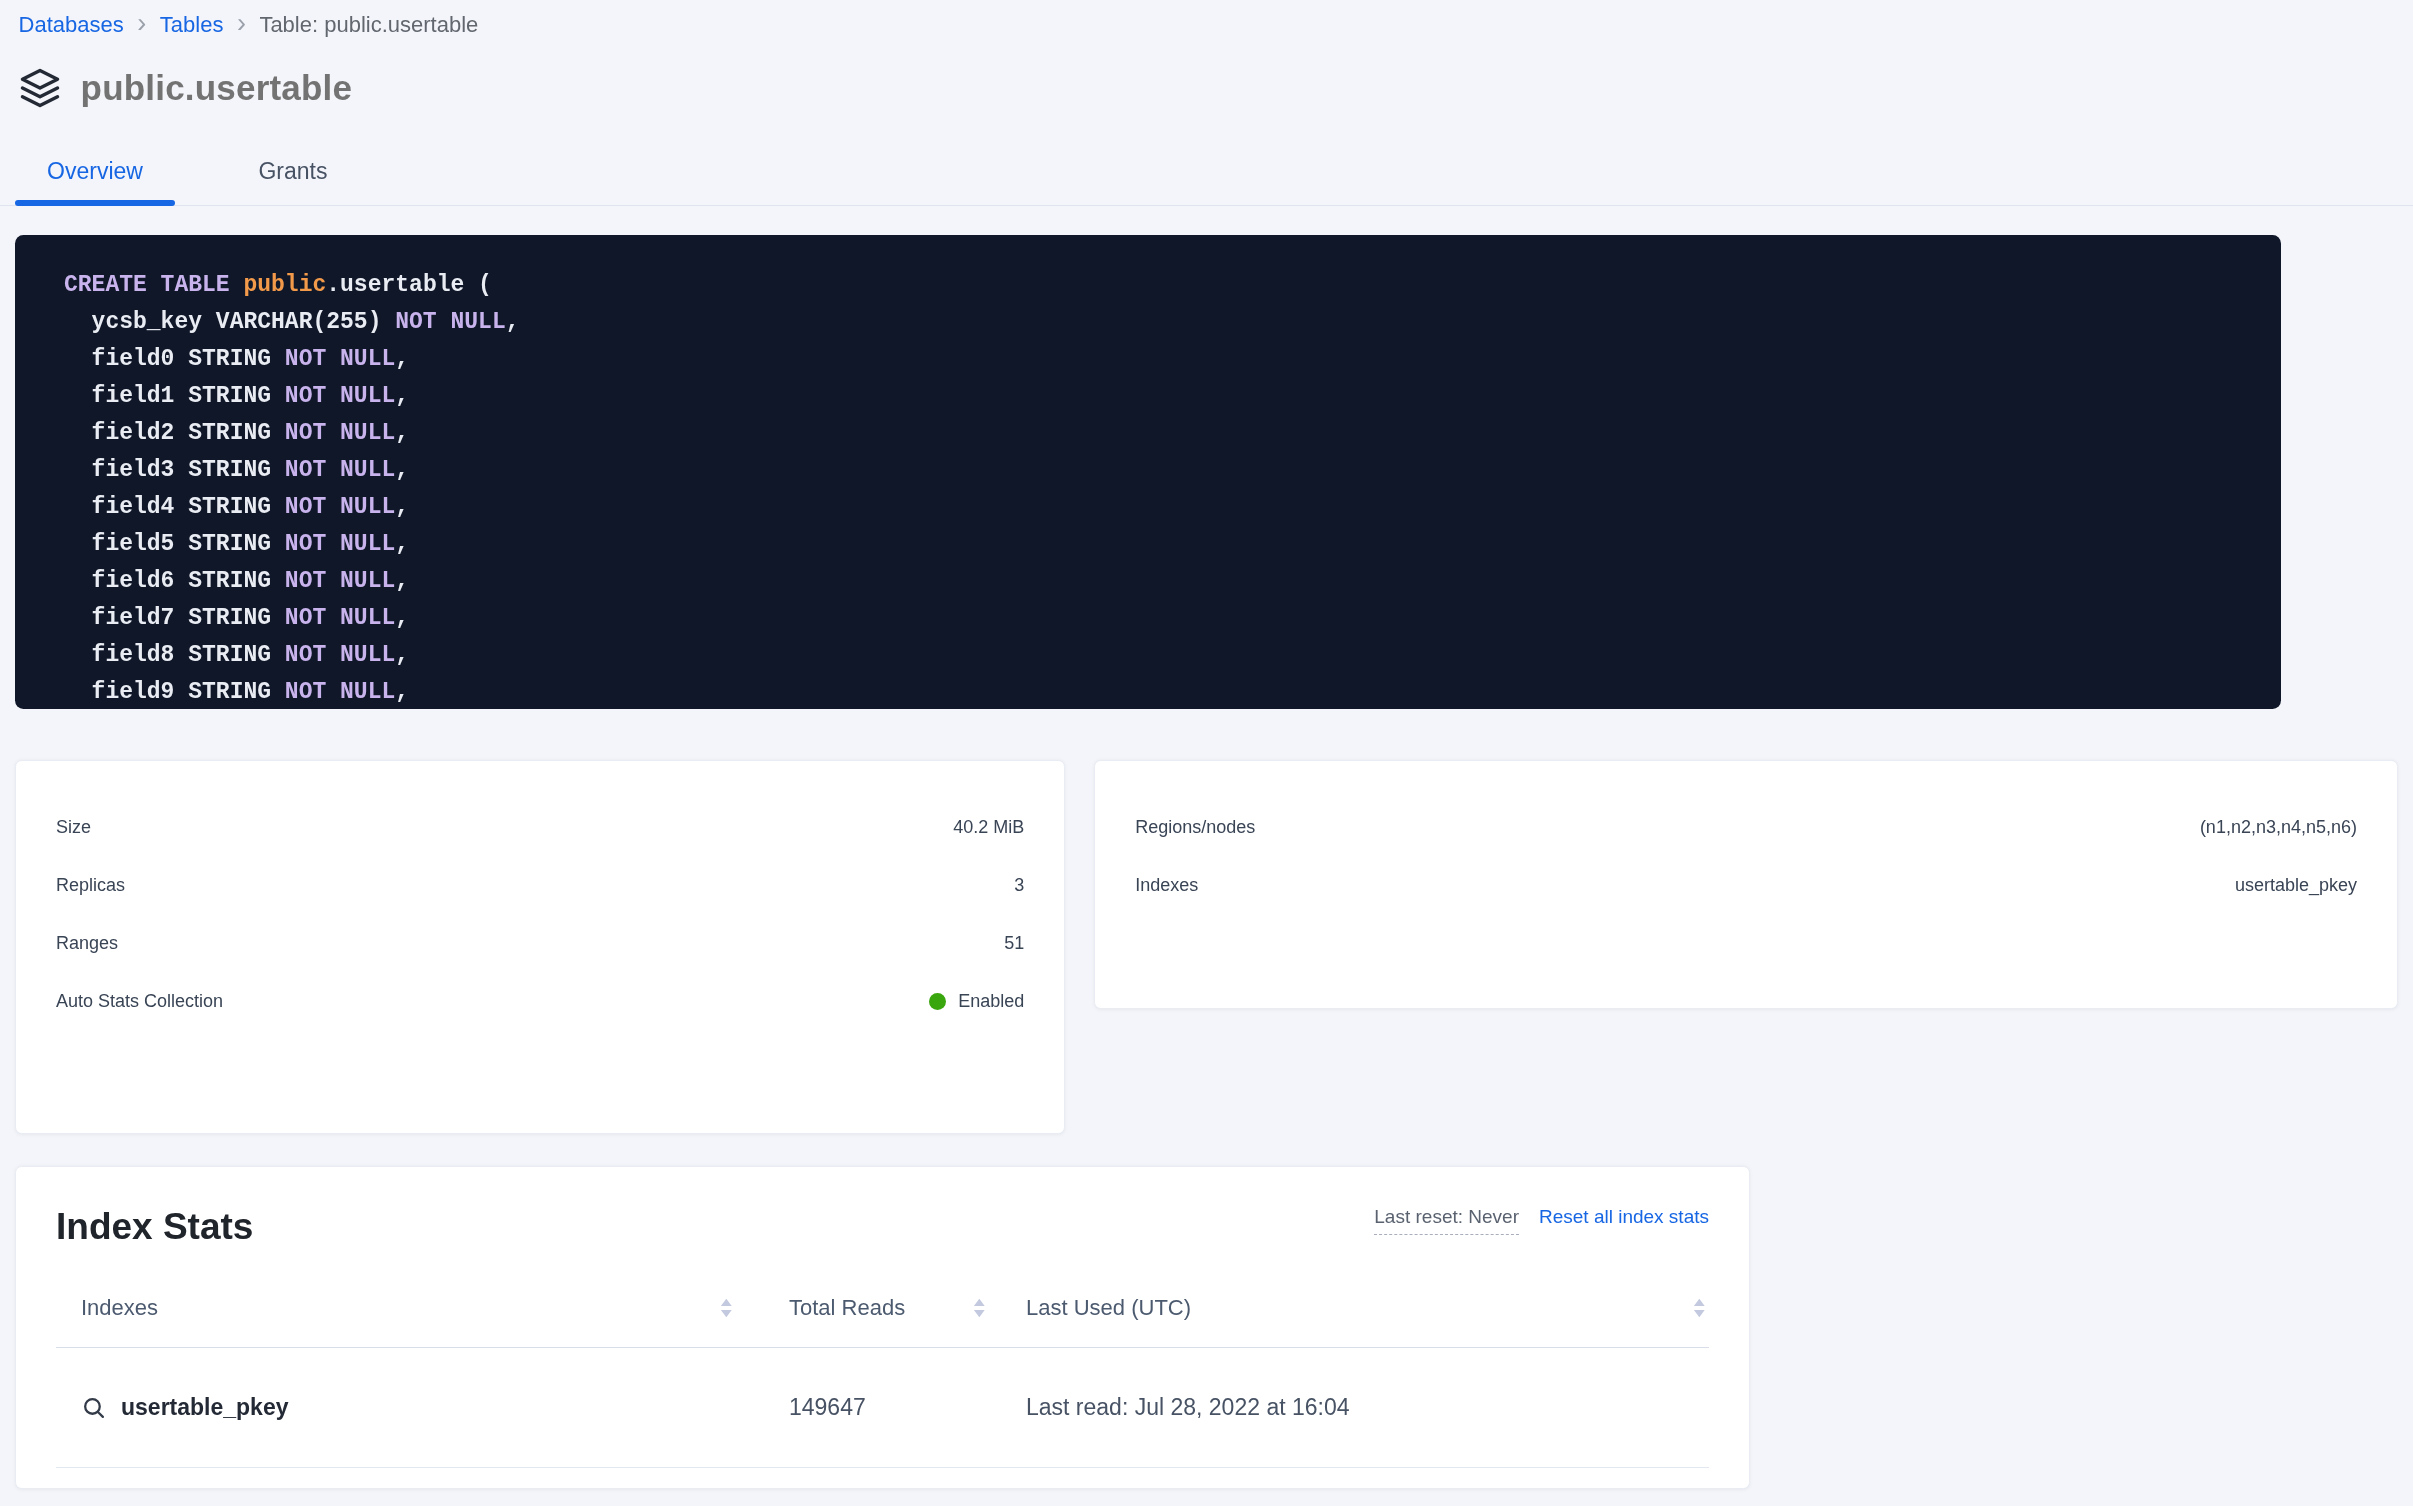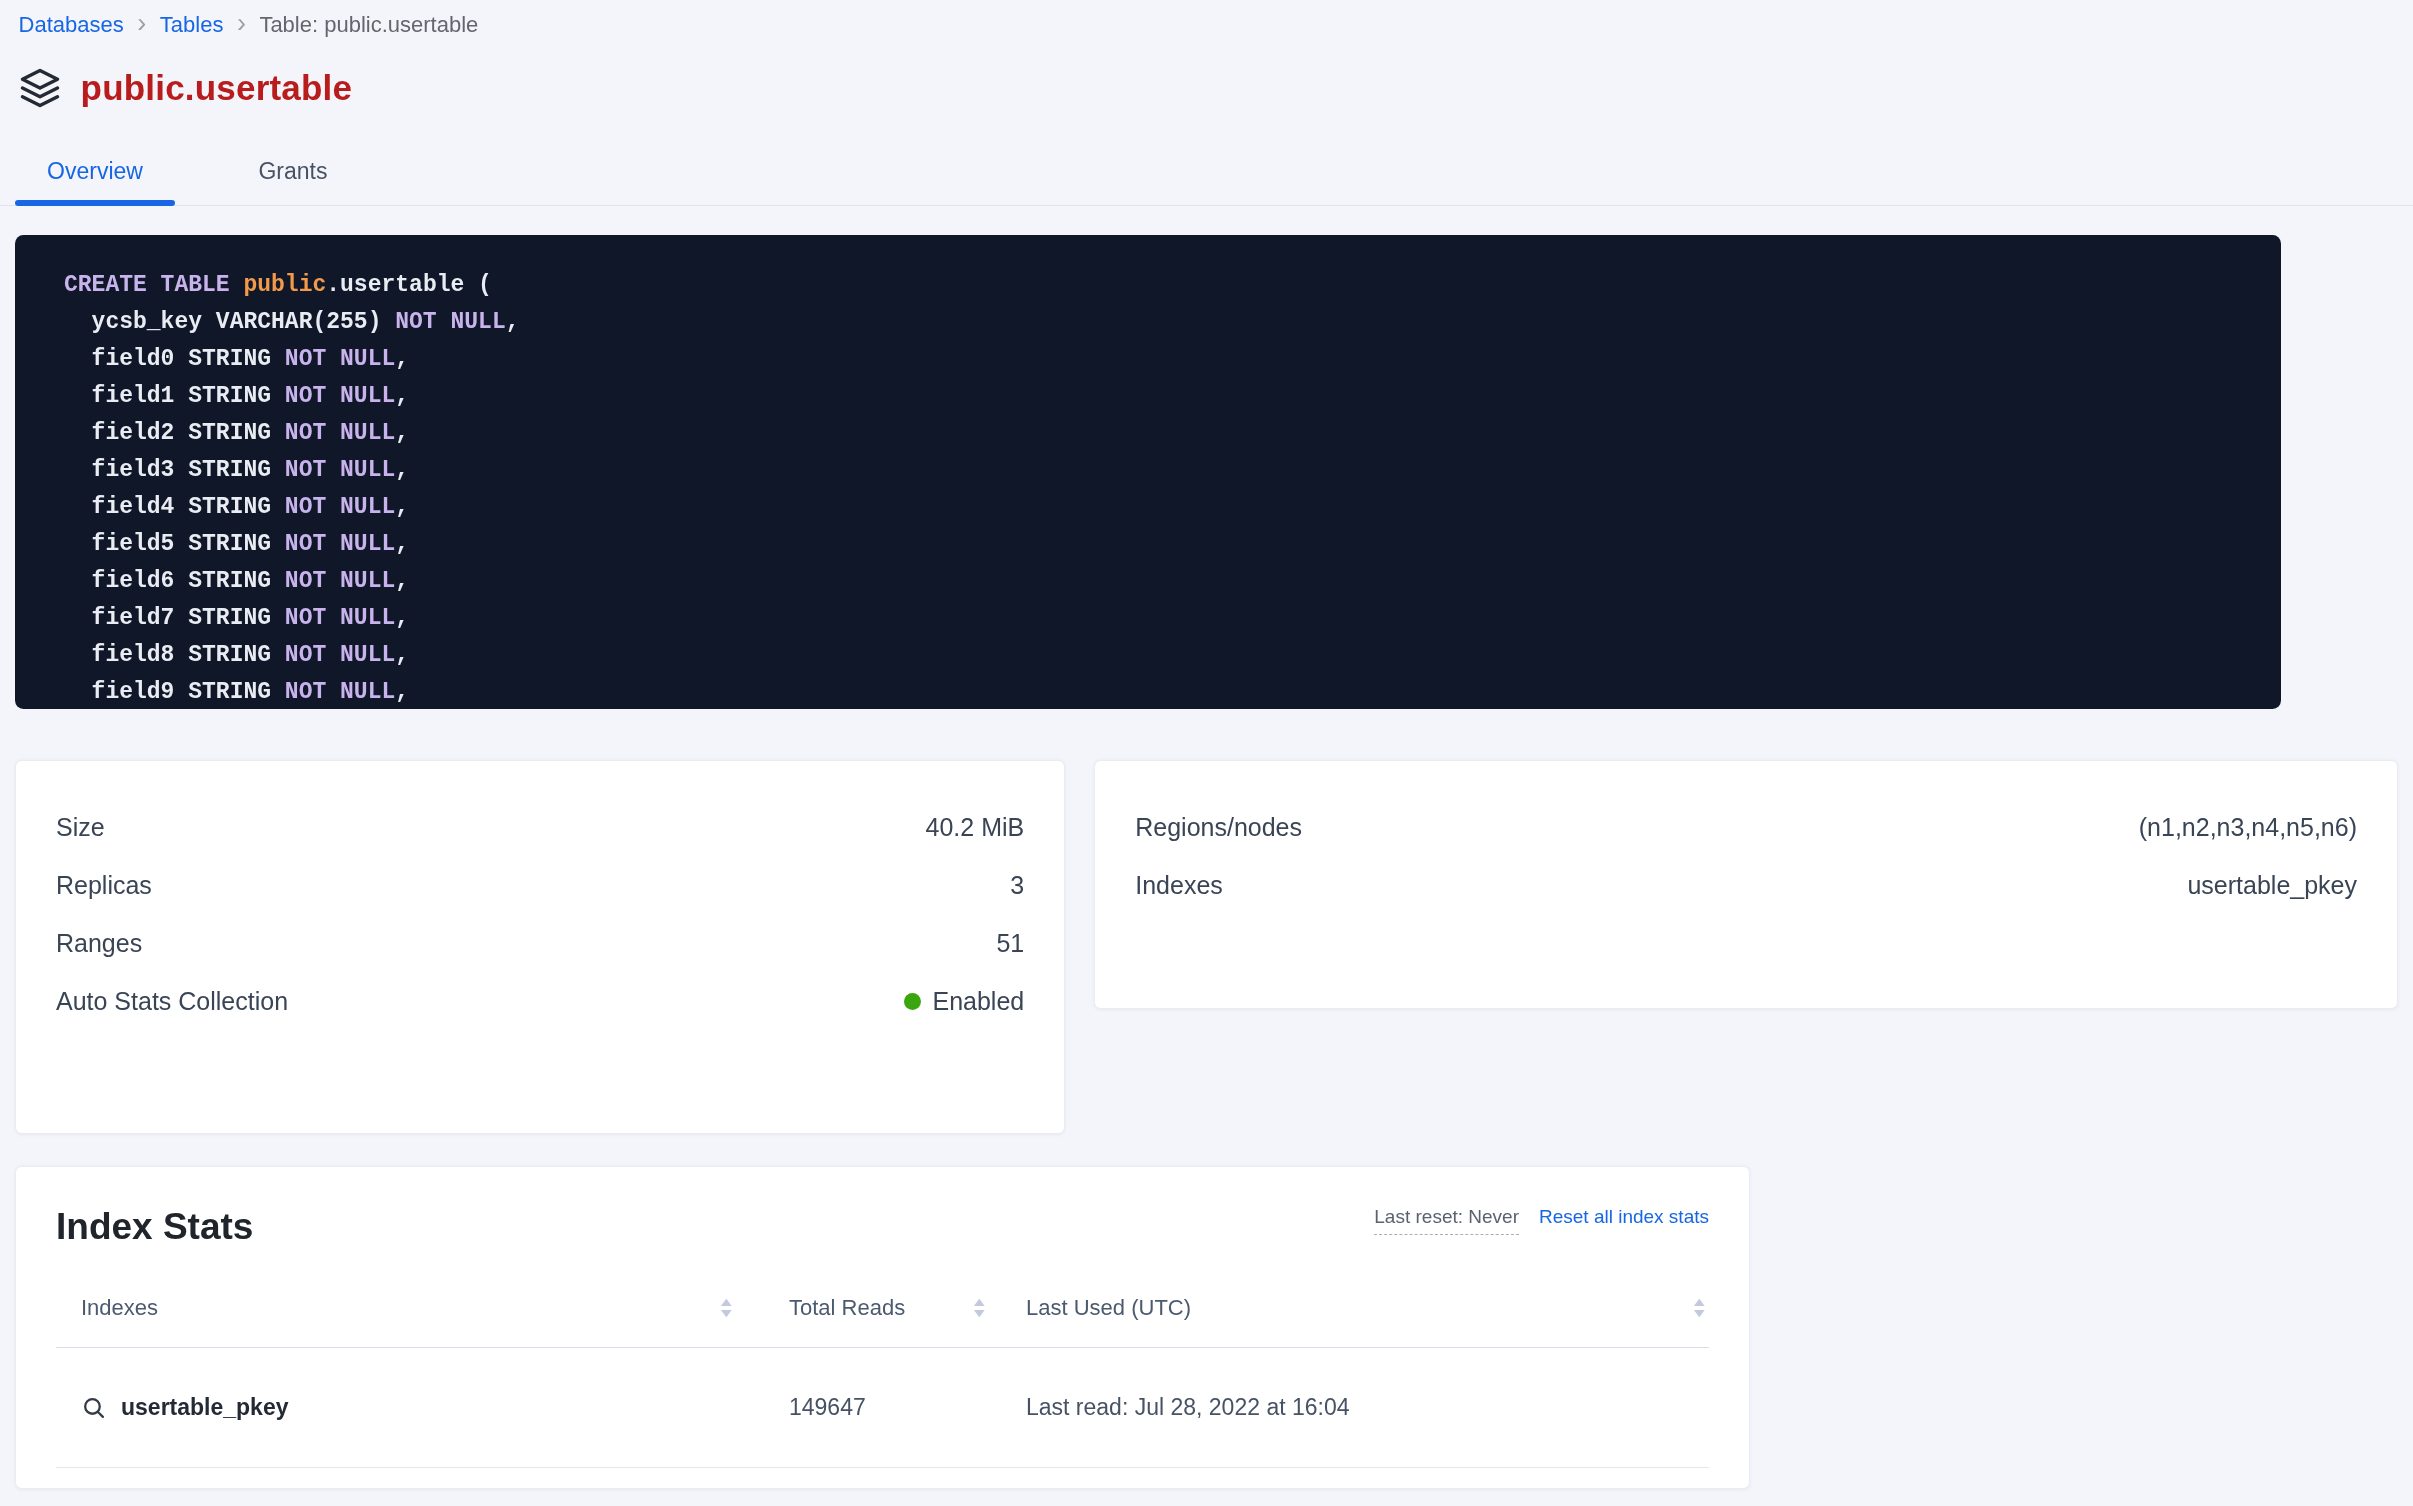--- a/index.html
+++ b/index.html
@@ -11,21 +11,21 @@
   }
 
   
   .breadcrumb { padding:11.8px 0 0 18.6px; font-size:22px; display:flex; align-items:center; gap:13.5px; }
   .crumb.link { color:#1766E3; text-decoration:none; cursor:pointer; }
   .crumb.current { color:#62676F; }
   .crumb-sep { color:#9BA1AB; font-size:27px; line-height:22px; transform:translateY(-1.7px); }
 
   
   .title-row { margin:29px 0 0 18.6px; display:flex; align-items:center; gap:20px; }
-  .title-row h1 { font-size:35px; font-weight:600; color:#b91c1c; letter-spacing:0.2px; }
+  .title-row h1 { font-size:35px; font-weight:600; color:#737373; letter-spacing:0.2px; }
   .layers-ic { width:42px; height:42px; display:inline-flex; }
 
   
   .tabbar { margin-top:27px; border-bottom:1.7px solid #DFE4EE; display:flex; padding-left:15px; }
   .tab { position:relative; font-size:23px; color:#475264; text-align:center; padding:22px 0 20px; cursor:pointer; }
   .tab:nth-child(1) { width:160px; }
   .tab:nth-child(2) { width:110px; margin-left:63px; }
   .tab.active { color:#1766E3; font-weight:500; }
   .tab.active::after { content:""; position:absolute; left:0; right:0; bottom:-1.7px; height:6.7px; border-radius:3.4px; background:#1766E3; }
 
@@ -43,21 +43,21 @@
   .tok-plain { color:#E9ECF2; }
 
   
   .panels { display:flex; gap:29px; margin:51px 15px 0; align-items:flex-start; }
   .panel {
     background:#FFFFFF; border:0.8px solid #E9ECF3; border-radius:6.7px;
     box-shadow:0 0.8px 3.4px rgba(67,90,111,.08);
   }
   .panel.stats-left  { width:1052px; height:374px; padding:49px 40px 0; }
   .panel.stats-right { width:1306px; height:249px; padding:49px 40px 0; }
-  .stat-row { display:flex; justify-content:space-between; align-items:center; font-size:25px; line-height:35px; margin-bottom:23px; color:#394455; }
+  .stat-row { display:flex; justify-content:space-between; align-items:center; font-size:18px; line-height:35px; margin-bottom:23px; color:#394455; }
   .stat-value { display:flex; align-items:center; gap:11.8px; }
   .status-dot { width:17px; height:17px; border-radius:50%; display:inline-block; }
 
   
   .indexpanel { margin:32px 0 0 15px; width:1735px; height:323px; padding:0; }
   .index-head { display:flex; justify-content:space-between; align-items:flex-start; padding:39px 40px 0; }
   .index-head h2 { font-size:37px; font-weight:700; color:#20242B; }
   .index-head-right { display:flex; align-items:baseline; gap:20px; font-size:19px; }
   .lastreset { color:#5A6270; border-bottom:1.7px dashed #A9AEBB; padding-bottom:5.9px; cursor:help; }
   .resetlink { color:#1766E3; text-decoration:none; cursor:pointer; font-weight:500; }

